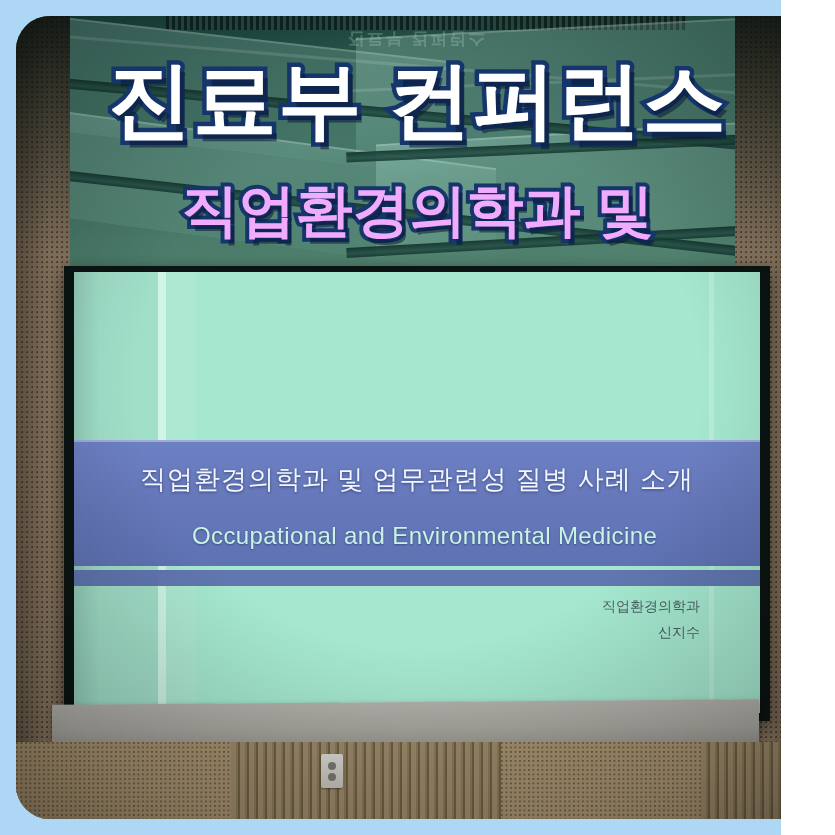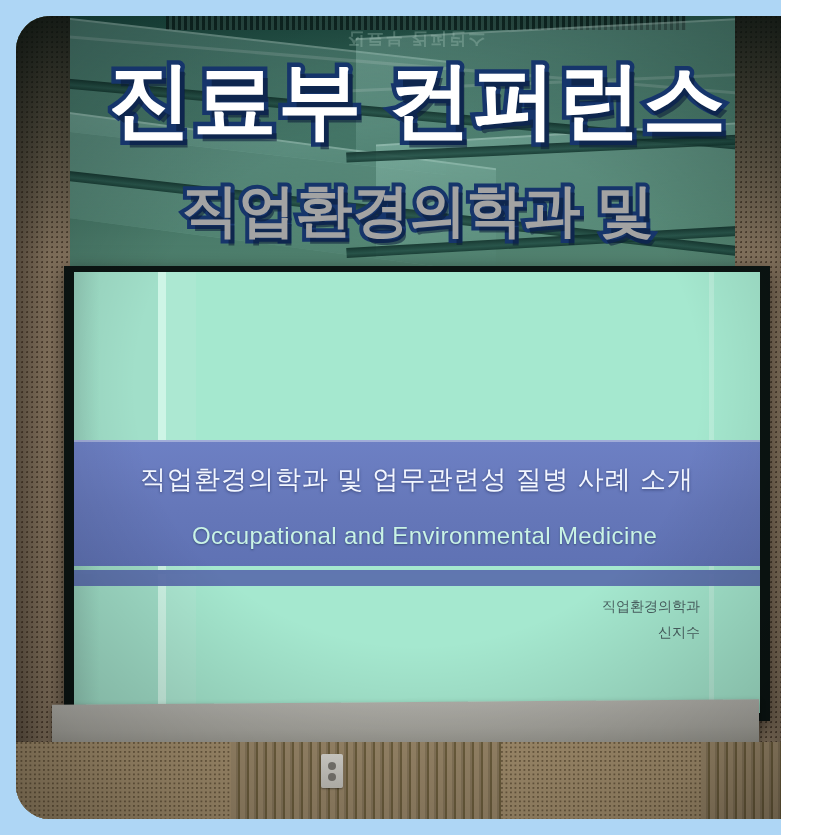--- a/index.html
+++ b/index.html
@@ -208,21 +208,21 @@
     -webkit-text-stroke:9px #16356b;
     paint-order:stroke fill;
     text-shadow:5px 7px 0 rgba(10,25,55,.55);
     white-space:nowrap;
   }
   .ttl-sub{
     position:absolute;left:0;right:0;
     text-align:center;
     font-size:57px;font-weight:900;line-height:1;
     letter-spacing:0px;
-    color:#a3a3a3;
+    color:#f0abfc;
     -webkit-text-stroke:8px #16356b;
     paint-order:stroke fill;
     text-shadow:4px 6px 0 rgba(10,25,55,.55);
     white-space:nowrap;
   }
   .ttl-sub.l1{top:166px;}
   .ttl-sub.l2{top:234px;}
 </style>
 </head>
 <body>

